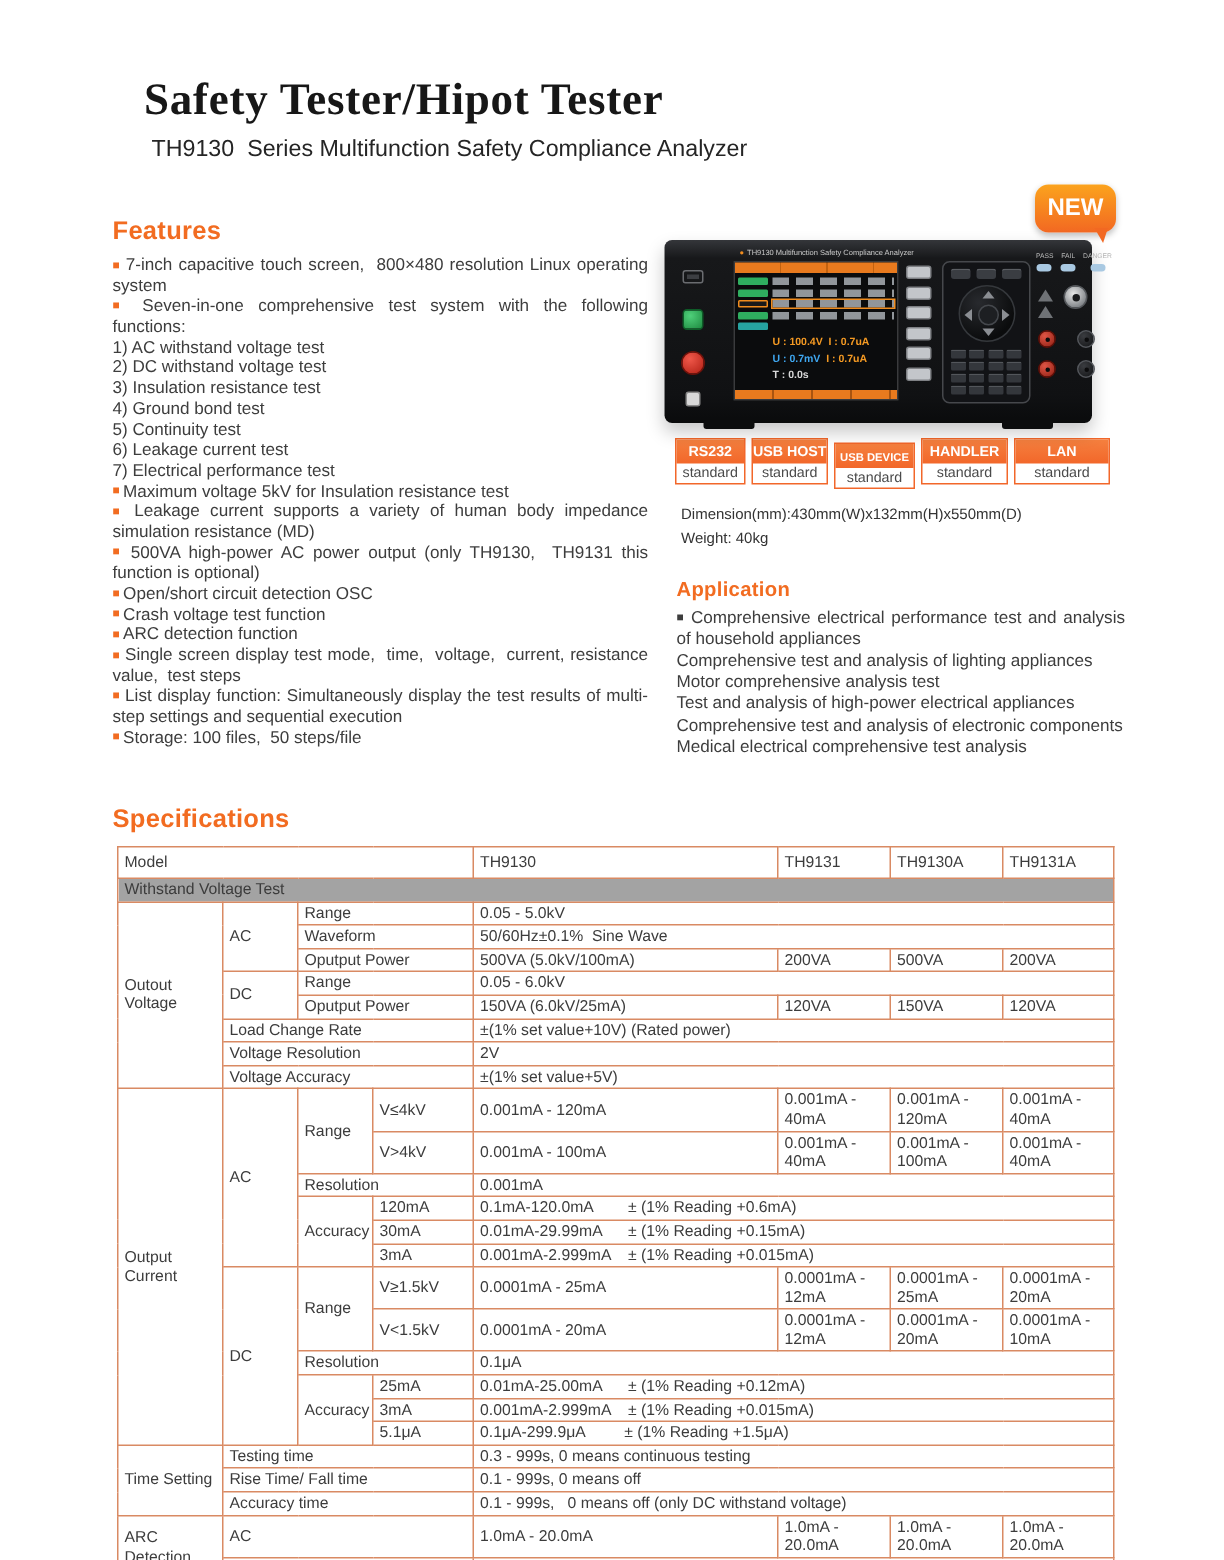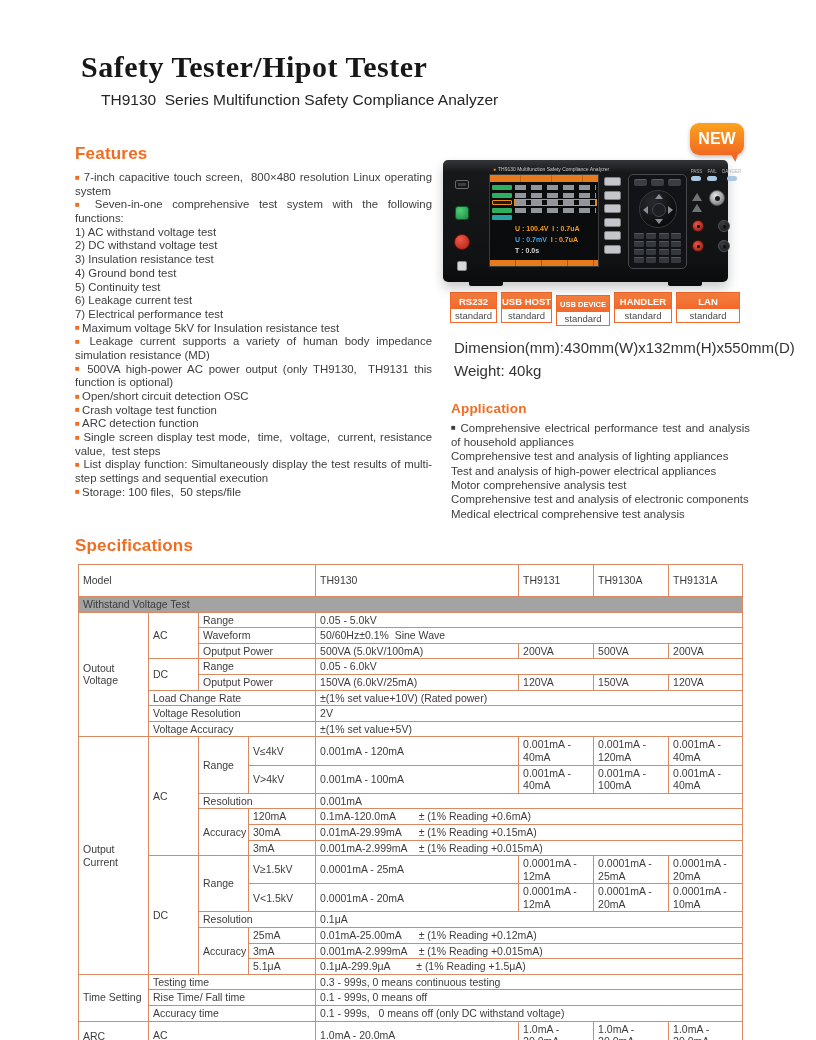--- a/index.html
+++ b/index.html
@@ -3,21 +3,21 @@
 <meta charset="utf-8">
 <style>
   * { margin:0; padding:0; box-sizing:border-box; }
   html,body { background:#fff; }
   #page {
     position:relative; width:816px; height:1040px; background:#ffffff;
     font-family:"Liberation Sans","DejaVu Sans",sans-serif; color:#3d3d3d; overflow:hidden;
   }
   
   .title {
-    position:absolute; left:81px; top:50px;
+    position:absolute; left:96px; top:50px;
     font-family:"Liberation Serif","DejaVu Serif",serif;
     font-size:30px; font-weight:700; color:#171717; letter-spacing:.5px;
   }
   .subtitle {
     position:absolute; left:101px; top:91px; font-size:15.5px; color:#252525; white-space:pre-wrap;
   }
   
   .orange-head { color:#f26c21; font-weight:700; font-size:17px; letter-spacing:.2px; }
   
   .features { position:absolute; left:75px; top:144px; width:357px; }
@@ -100,34 +100,34 @@
   .term::after { content:""; position:absolute; left:4px; top:4px; width:3px; height:3px; border-radius:50%; background:#0b0b0c; }
   
   .badges { display:flex; gap:4px; padding-left:10px; margin-top:2px; align-items:flex-start; }
   .badge { border:1px solid #f2672a; background:#fff; text-align:center; }
   .badge-top { background:linear-gradient(#f5803f,#f2672a); color:#fff; font-weight:700; font-size:9.5px; height:16px; display:flex; align-items:center; justify-content:center; white-space:nowrap; padding:0 2px; }
   .badge-bot { color:#4a4a4a; font-size:9.5px; height:13px; line-height:13px; }
   .badge:nth-child(1){width:47px;} .badge:nth-child(2){width:51px;}
   .badge:nth-child(3){width:54px; margin-top:3px;} .badge:nth-child(3) .badge-top{font-size:7.5px;}
   .badge:nth-child(4){width:58px;} .badge:nth-child(5){width:64px;}
   
-  .dims { margin:10px 0 0 14px; font-size:15px; color:#333; line-height:1.55; }
+  .dims { margin:10px 0 0 14px; font-size:10px; color:#333; line-height:1.55; }
   .application { margin:18px 0 0 11px; width:299px; }
   .application .orange-head { font-size:13.5px; margin-bottom:5px; }
   .app-item { font-size:11.4px; line-height:1.26; color:#3d3d3d; text-align:justify; }
   .app-item.bulleted::before { content:"■ "; color:#3d3d3d; font-size:8px; vertical-align:1.5px; }
   
   .specs { position:absolute; left:75px; top:536px; }
   .specs .orange-head { margin-bottom:8px; }
   table.spec { border-collapse:collapse; table-layout:fixed; width:664px; margin-left:3px; }
   table.spec td {
     border:1px solid #d98a63; font-size:10.5px; color:#3c3c3c; padding:1px 4px;
     line-height:1.2; height:13px; vertical-align:middle; white-space:pre-wrap; overflow:hidden;
   }
-  tr.head td { height:32px; }
+  tr.head td { height:21px; }
   tr.band td { background:#a3a3a3; height:11px; }
   tr.tall td { height:26px; }
 </style>
 </head>
 <body>
 
 <div id="page">
 
   <div class="title">Safety Tester/Hipot Tester</div>
   <div class="subtitle">TH9130  Series Multifunction Safety Compliance Analyzer</div>
@@ -280,22 +280,22 @@
     <div class="dims">
       <div>Dimension(mm):430mm(W)x132mm(H)x550mm(D)</div>
       <div>Weight: 40kg</div>
     </div>
 
     <div class="application">
       <div class="orange-head">Application</div>
       <div id="application-list">
           <div class="app-item bulleted">Comprehensive electrical performance test and analysis of household appliances</div>
           <div class="app-item">Comprehensive test and analysis of lighting appliances</div>
+          <div class="app-item">Motor comprehensive analysis test</div>
           <div class="app-item">Test and analysis of high-power electrical appliances</div>
-          <div class="app-item">Motor comprehensive analysis test</div>
           <div class="app-item">Comprehensive test and analysis of electronic components</div>
           <div class="app-item">Medical electrical comprehensive test analysis</div>
         </div>
     </div>
   </div>
 
   <div class="specs">
     <div class="orange-head">Specifications</div>
     <table class="spec">
       <colgroup id="spec-cols">

